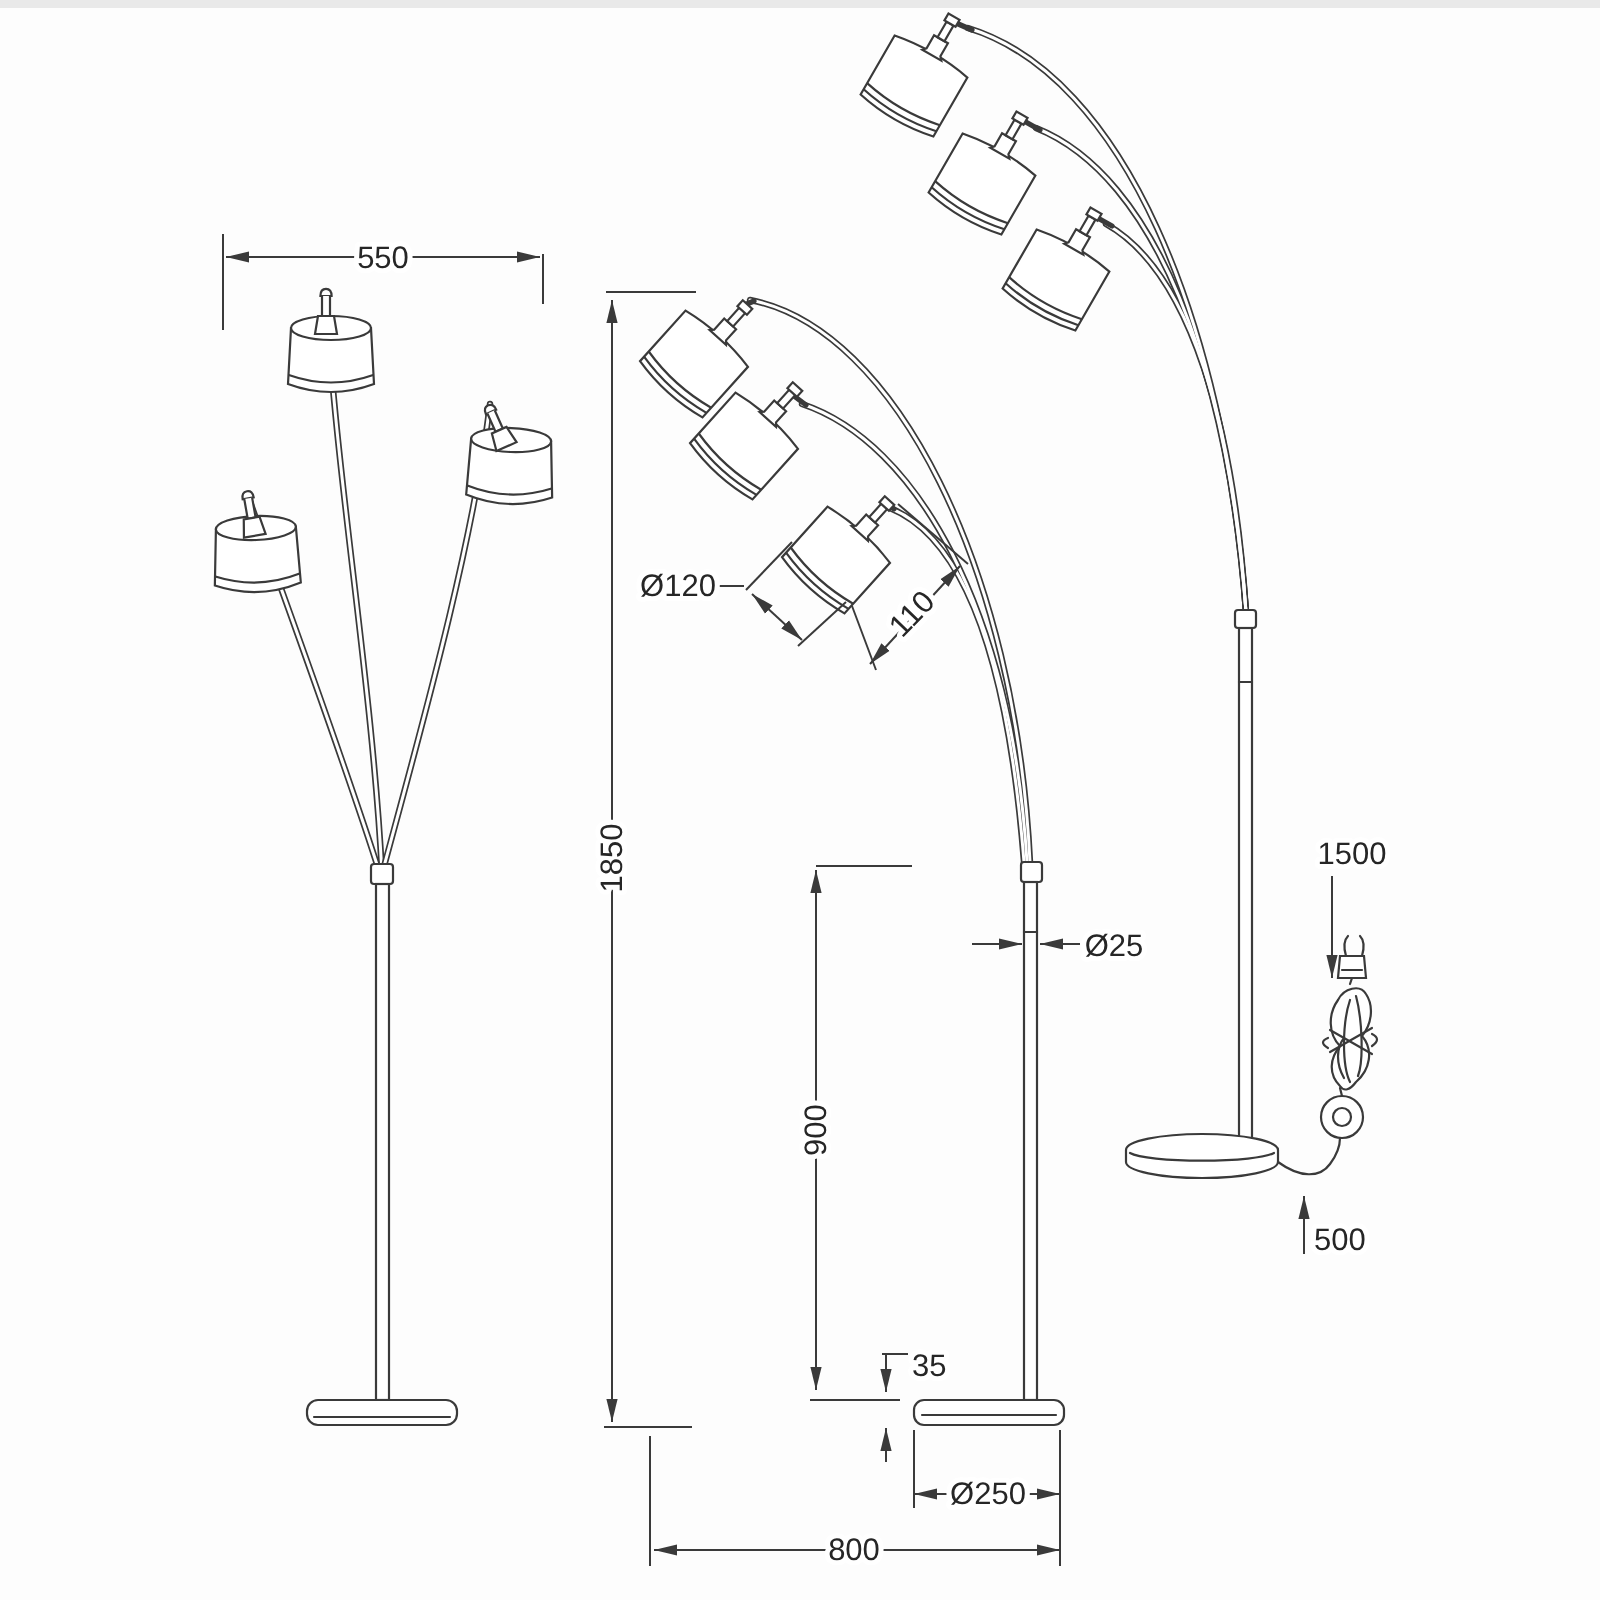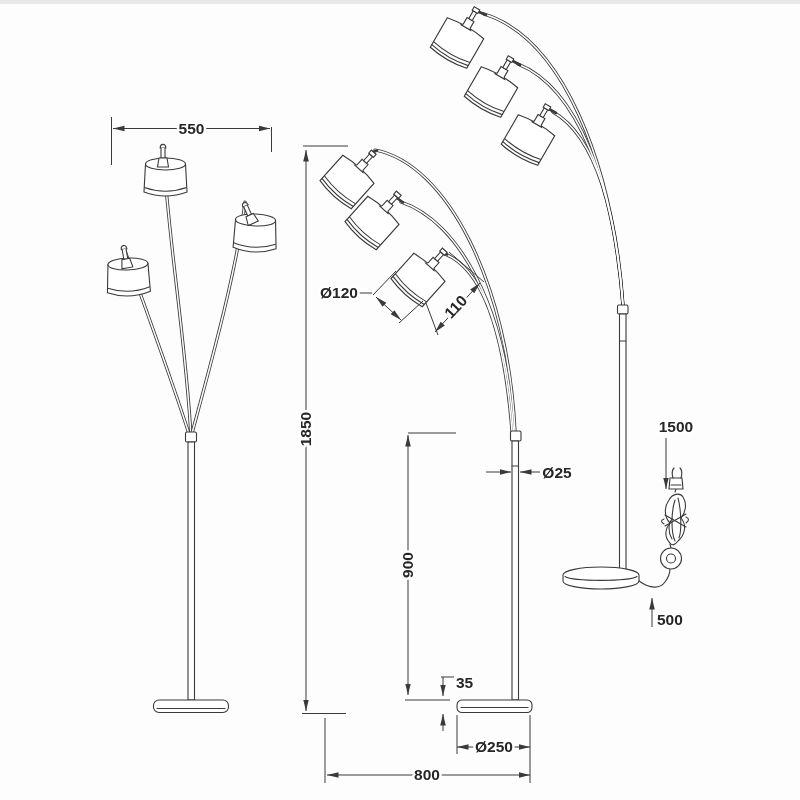--- a/index.html
+++ b/index.html
@@ -1,17 +1,17 @@
 <!DOCTYPE html>
 <html><head>
 <meta charset="utf-8">
 <style>
   html,body{margin:0;padding:0;}
   body{width:800px;height:800px;background:#fdfdfd;font-family:"Liberation Sans",sans-serif;}
-  .stage{position:relative;width:800px;height:800px;background:#fdfdfd;overflow:hidden;font-weight:bold;}
+  .stage{position:relative;width:800px;height:800px;background:#fdfdfd;overflow:hidden;}
   .topstrip{position:absolute;left:0;top:0;width:800px;height:4px;}
   svg{position:absolute;left:0;top:0;}
   .ln{fill:none;stroke:#3a3a3a;stroke-width:1.1;stroke-linecap:round;}
   .wh{fill:#ffffff;stroke:#3a3a3a;stroke-width:1.1;}
   .dim{fill:none;stroke:#3a3a3a;stroke-width:1;stroke-linecap:butt;}
   .tubeO{fill:none;stroke:#3a3a3a;stroke-width:3.2;stroke-linecap:round;}
   .tubeI{fill:none;stroke:#ffffff;stroke-width:1.5;stroke-linecap:round;}
   .link{fill:none;stroke:#3a3a3a;stroke-width:2.6;stroke-linecap:round;}
   .dimtxt{font-family:"Liberation Sans",sans-serif;font-size:15.5px;fill:#262626;
           paint-order:stroke;stroke:#ffffff;stroke-width:5px;stroke-linejoin:round;}

